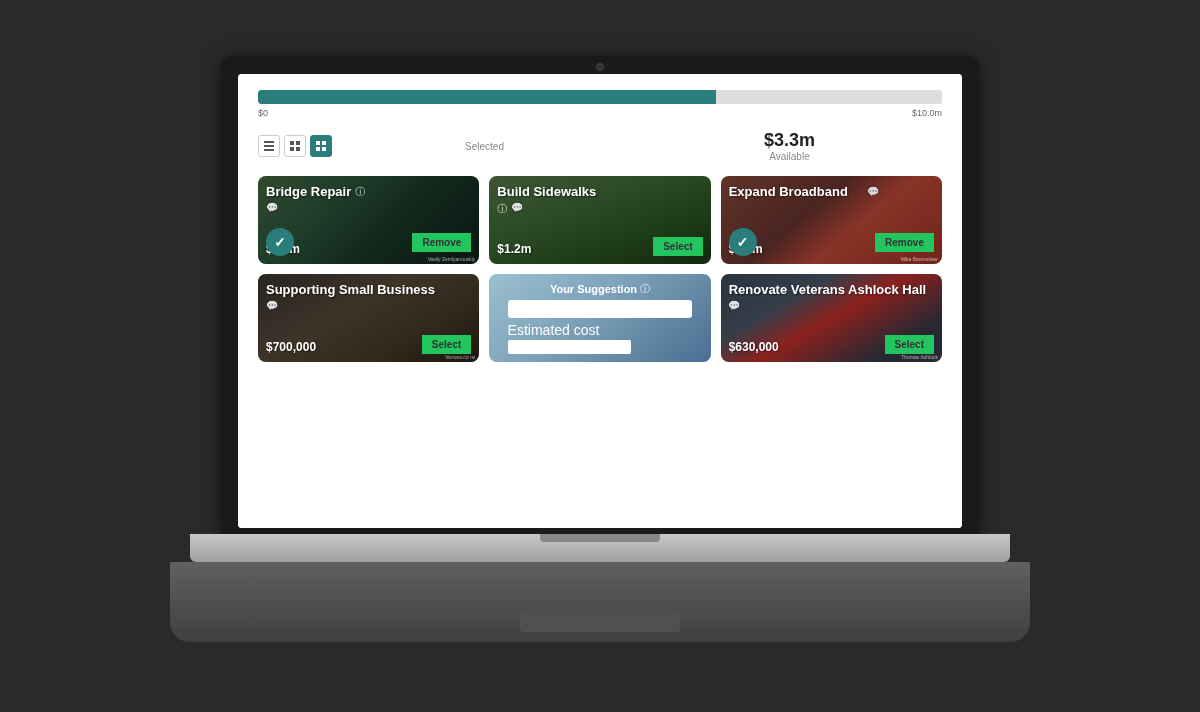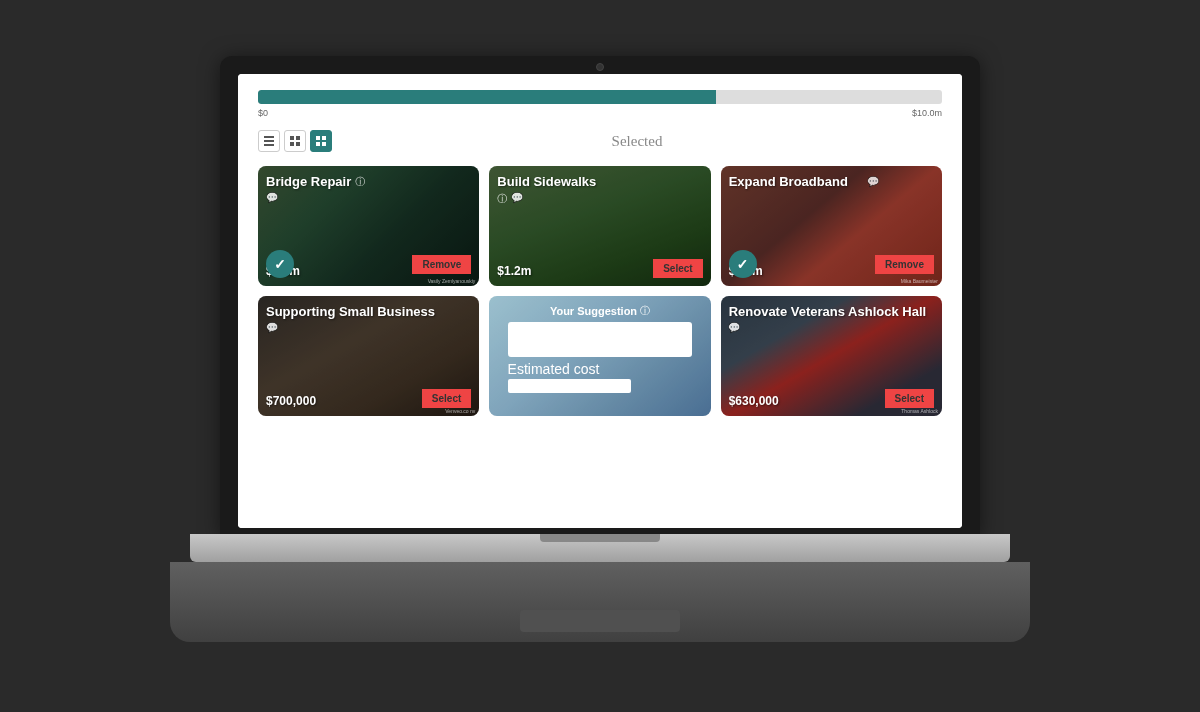--- a/index.html
+++ b/index.html
@@ -178,35 +178,34 @@
       flex: 1;
     }
 
     .stat-value {
       font-size: 18px;
       font-weight: 700;
       color: #222;
     }
 
     .stat-label {
-      font-size: 15px;
+      font-size: 10px;
       color: #888;
-      font-family: Liberation Serif, serif;
     }
 
     
     .cards-grid {
       display: grid;
       grid-template-columns: repeat(3, 1fr);
       gap: 10px;
     }
 
     .card {
       position: relative;
-      height: 120px;
+      height: 88px;
       border-radius: 8px;
       overflow: hidden;
       cursor: pointer;
     }
 
     .card-bg {
       position: absolute;
       inset: 0;
       background-size: cover;
       background-position: center;
@@ -290,21 +289,21 @@
       border-radius: 50%;
       display: flex;
       align-items: center;
       justify-content: center;
       color: white;
       font-size: 14px;
       font-weight: bold;
     }
 
     .card-action-btn {
-      background: #ef4444;
+      background: #22c55e;
       border: none;
       border-radius: 0;
       padding: 4px 10px;
       font-size: 10px;
       font-weight: 600;
       color: #333;
       cursor: pointer;
     }
 
     .suggestion-content {
@@ -405,20 +404,24 @@
                   <rect x="0" y="0" width="4" height="4" fill="currentColor"></rect>
                   <rect x="6" y="0" width="4" height="4" fill="currentColor"></rect>
                   <rect x="0" y="6" width="4" height="4" fill="currentColor"></rect>
                   <rect x="6" y="6" width="4" height="4" fill="currentColor"></rect>
                 </svg>
             </button>
           </div>
           <div class="stat-item">
             <div class="stat-label">Selected</div>
           </div>
+          <div class="stat-item">
+            <div class="stat-value">$3.3m</div>
+            <div class="stat-label">Available</div>
+          </div>
         </div>
 
         <div class="cards-grid">
 
           <div class="card">
             <div class="card-bg card-bg-bridge"></div>
             <div class="card-overlay"></div>
             <div class="card-content">
               <div style="display:flex;align-items:center;gap:4px;">
                 <span class="card-title">Bridge Repair</span>

